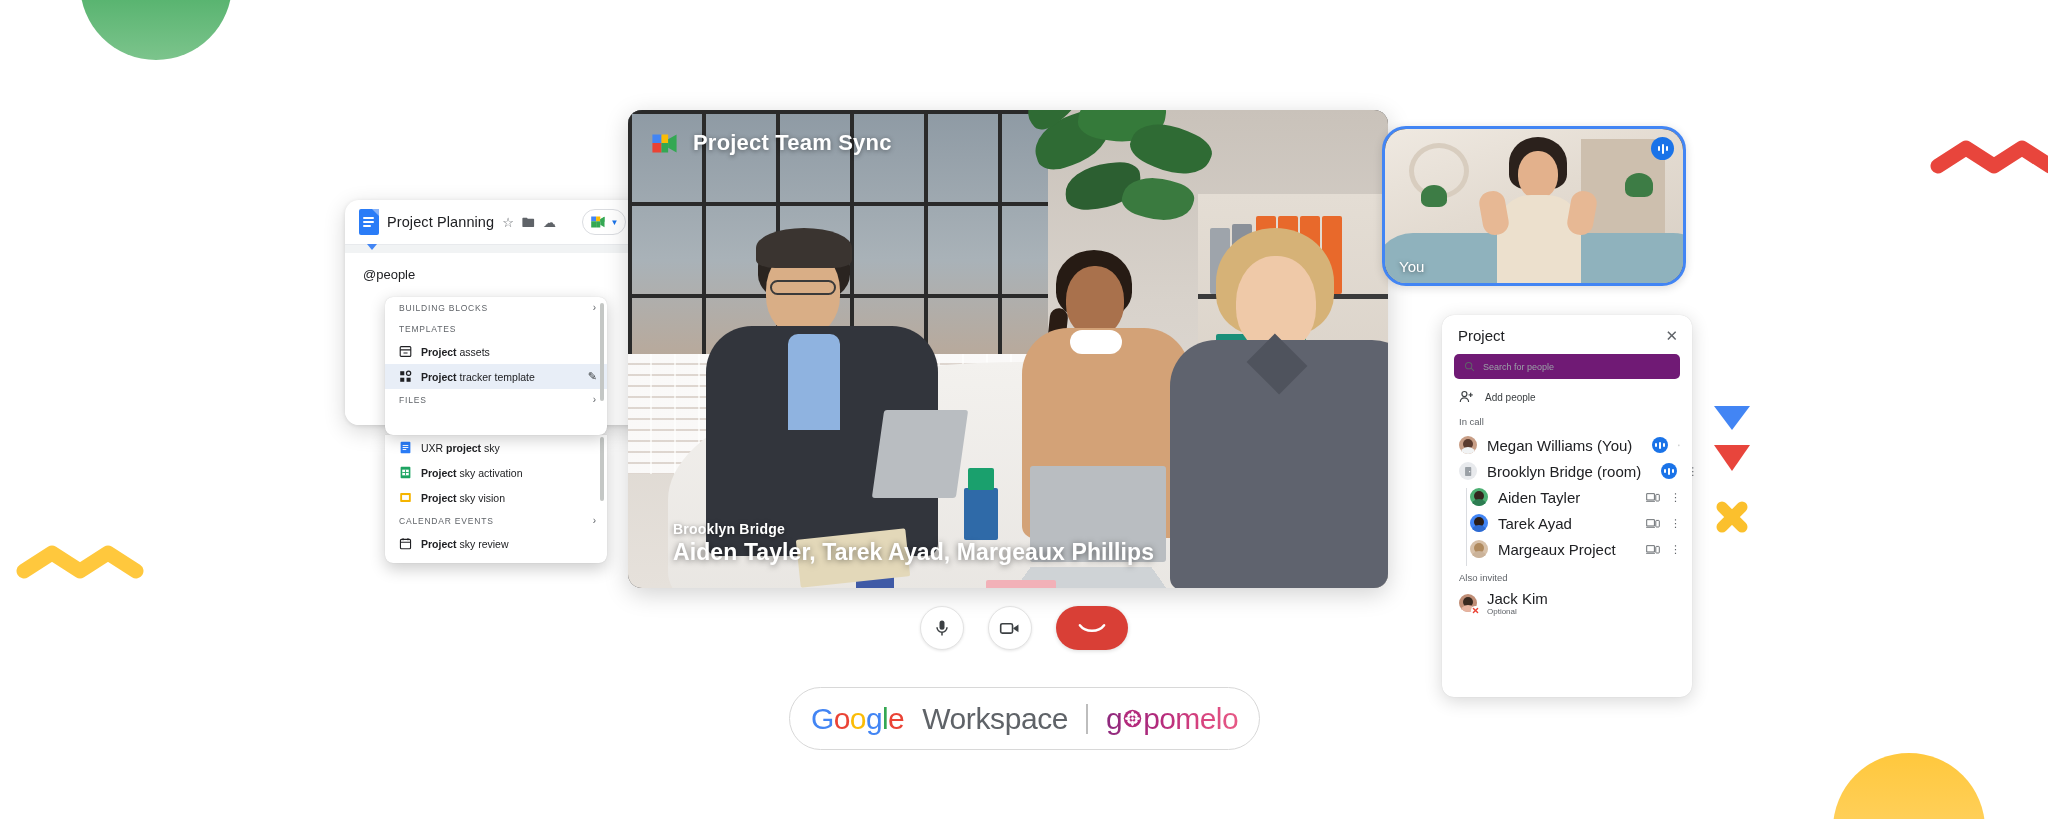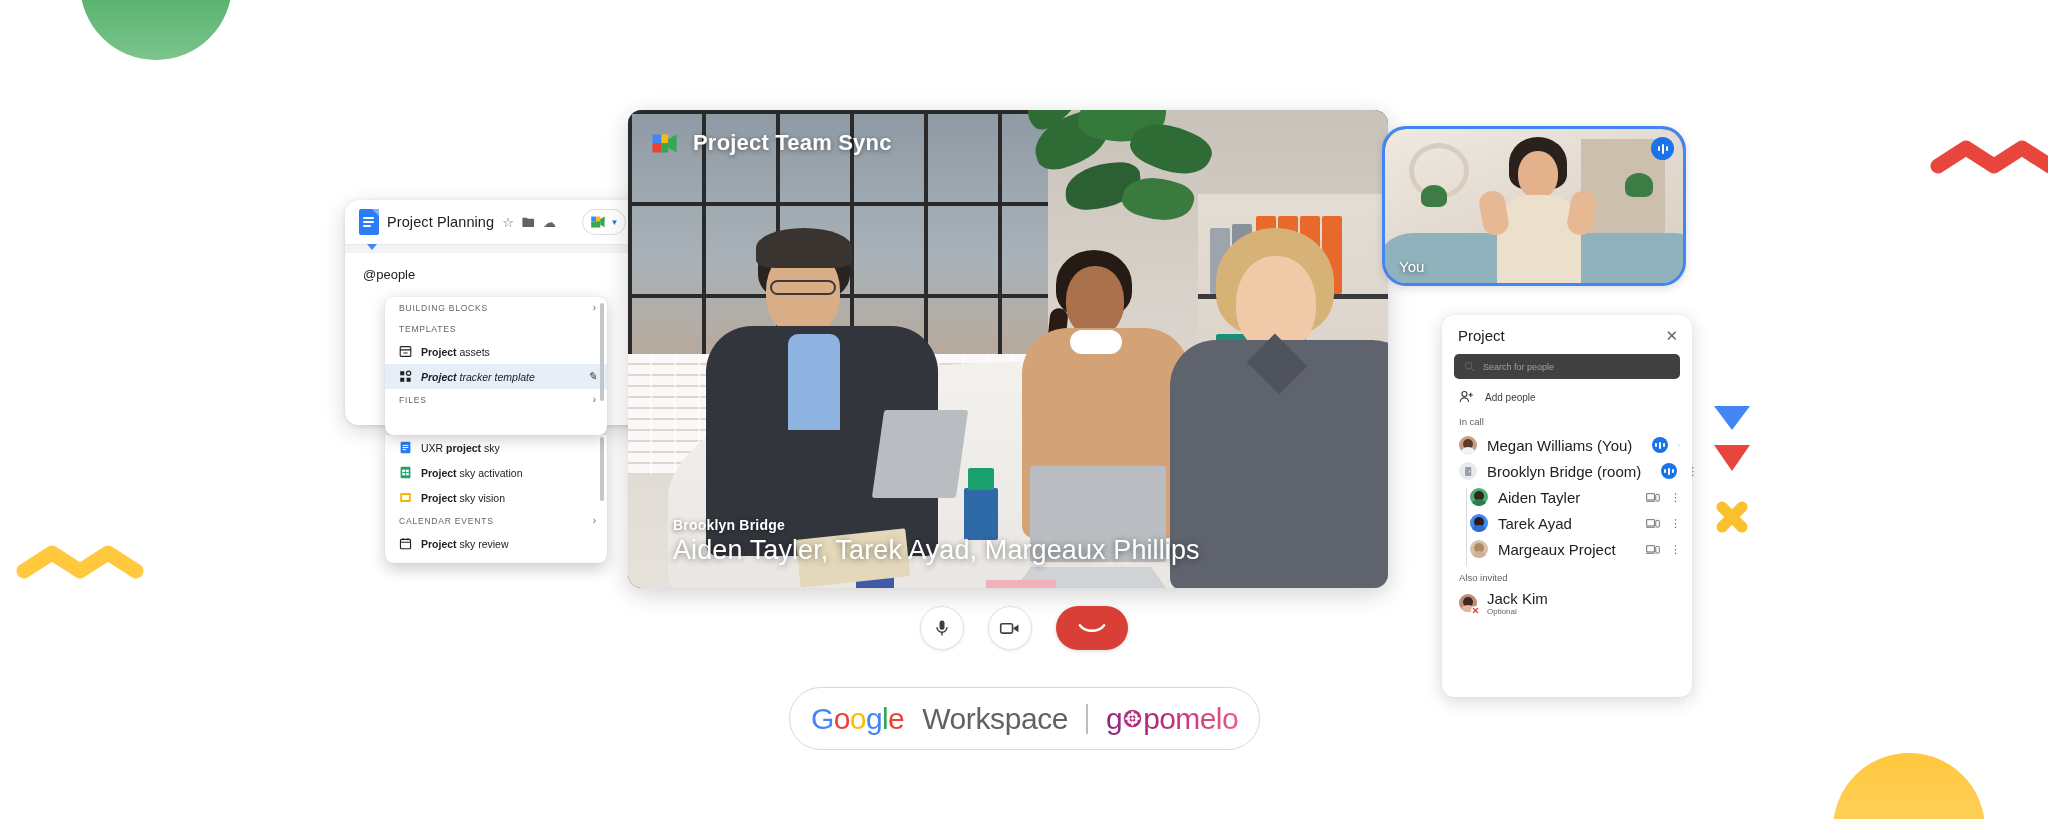--- a/index.html
+++ b/index.html
@@ -92,21 +92,21 @@
   }
   .menu-sect {
     display:flex; align-items:center; height: 21px; padding: 0 10px 0 14px;
     font-size: 8.5px; letter-spacing: .8px; color:#5f6368; font-weight:500;
   }
   .menu-sect .car { margin-left:auto; color:#5f6368; font-size:10px; }
   .menu-item {
     display:flex; align-items:center; gap:9px; height: 25px;
     padding: 0 10px 0 14px; font-size: 10.5px; color:#202124;
   }
-  .menu-item.sel { background:#e8eef7;font-style:italic; }
+  .menu-item.sel { background:#e8eef7; }
   .mi-ico { width:13px; height:13px; flex:none; }
   .pencil { margin-left:auto; color:#3c4043; font-size:11px; }
   .scrollbar {
     position:absolute; right:3px; top:6px; width:4px; height:98px;
     background:#c4c7c5; border-radius:2px;
   }
   b.bold { font-weight: 700; }
 
   
   .video-card {
@@ -165,21 +165,21 @@
     text-shadow: 0 1px 5px rgba(0,0,0,.45);
   }
   .caption {
     position:absolute; left:45px; bottom:22px; z-index:3;
   }
   .cap-room {
     font-size: 14px; color:#fff; font-weight:700; letter-spacing:.2px;
     text-shadow: 0 1px 5px rgba(0,0,0,.5); margin-bottom:2px;
   }
   .cap-names {
-    font-size: 27px; color:#fff; font-weight:400; letter-spacing:.1px;
+    font-size: 23px; color:#fff; font-weight:700; letter-spacing:.1px;
     text-shadow: 0 1px 6px rgba(0,0,0,.5);
   }
 
   
   .selfview {
     position:absolute; left: 1382px; top: 126px;
     width: 304px; height: 160px;
     border-radius: 24px; border: 3px solid #4285f4;
     overflow:hidden; background:#000000; z-index: 5;
     box-shadow: 0 2px 10px rgba(0,0,0,.14);
@@ -221,21 +221,21 @@
     background:#fff; border-radius: 12px;
     box-shadow: 0 4px 18px rgba(0,0,0,.16), 0 0 1px rgba(0,0,0,.16);
     z-index: 5; padding: 12px 0 0 0;
   }
   .people-head {
     display:flex; align-items:center; padding: 0 14px 10px 16px;
   }
   .people-title { font-size: 15px; color:#202124; }
   .people-x { margin-left:auto; color:#5f6368; font-size:15px; line-height:1; }
   .search-row {
-    margin: 0 12px 0 12px; height: 25px; background:#404040; border-radius:5px;
+    margin: 0 12px 0 12px; height: 25px; background:#701a75; border-radius:5px;
     display:flex; align-items:center; gap:8px; padding: 0 10px;
   }
   .search-ph { font-size: 9px; color:#9aa0a6; }
   .addpeople {
     display:flex; align-items:center; gap:11px; padding: 11px 16px 9px 17px;
   }
   .addpeople span.t { font-size:10px; color:#3c4043; }
   .grp-label { font-size: 9.5px; color:#5f6368; padding: 3px 0 5px 17px; }
   .prow {
     display:flex; align-items:center; gap:10px; height: 26px; padding: 0 12px 0 17px;

